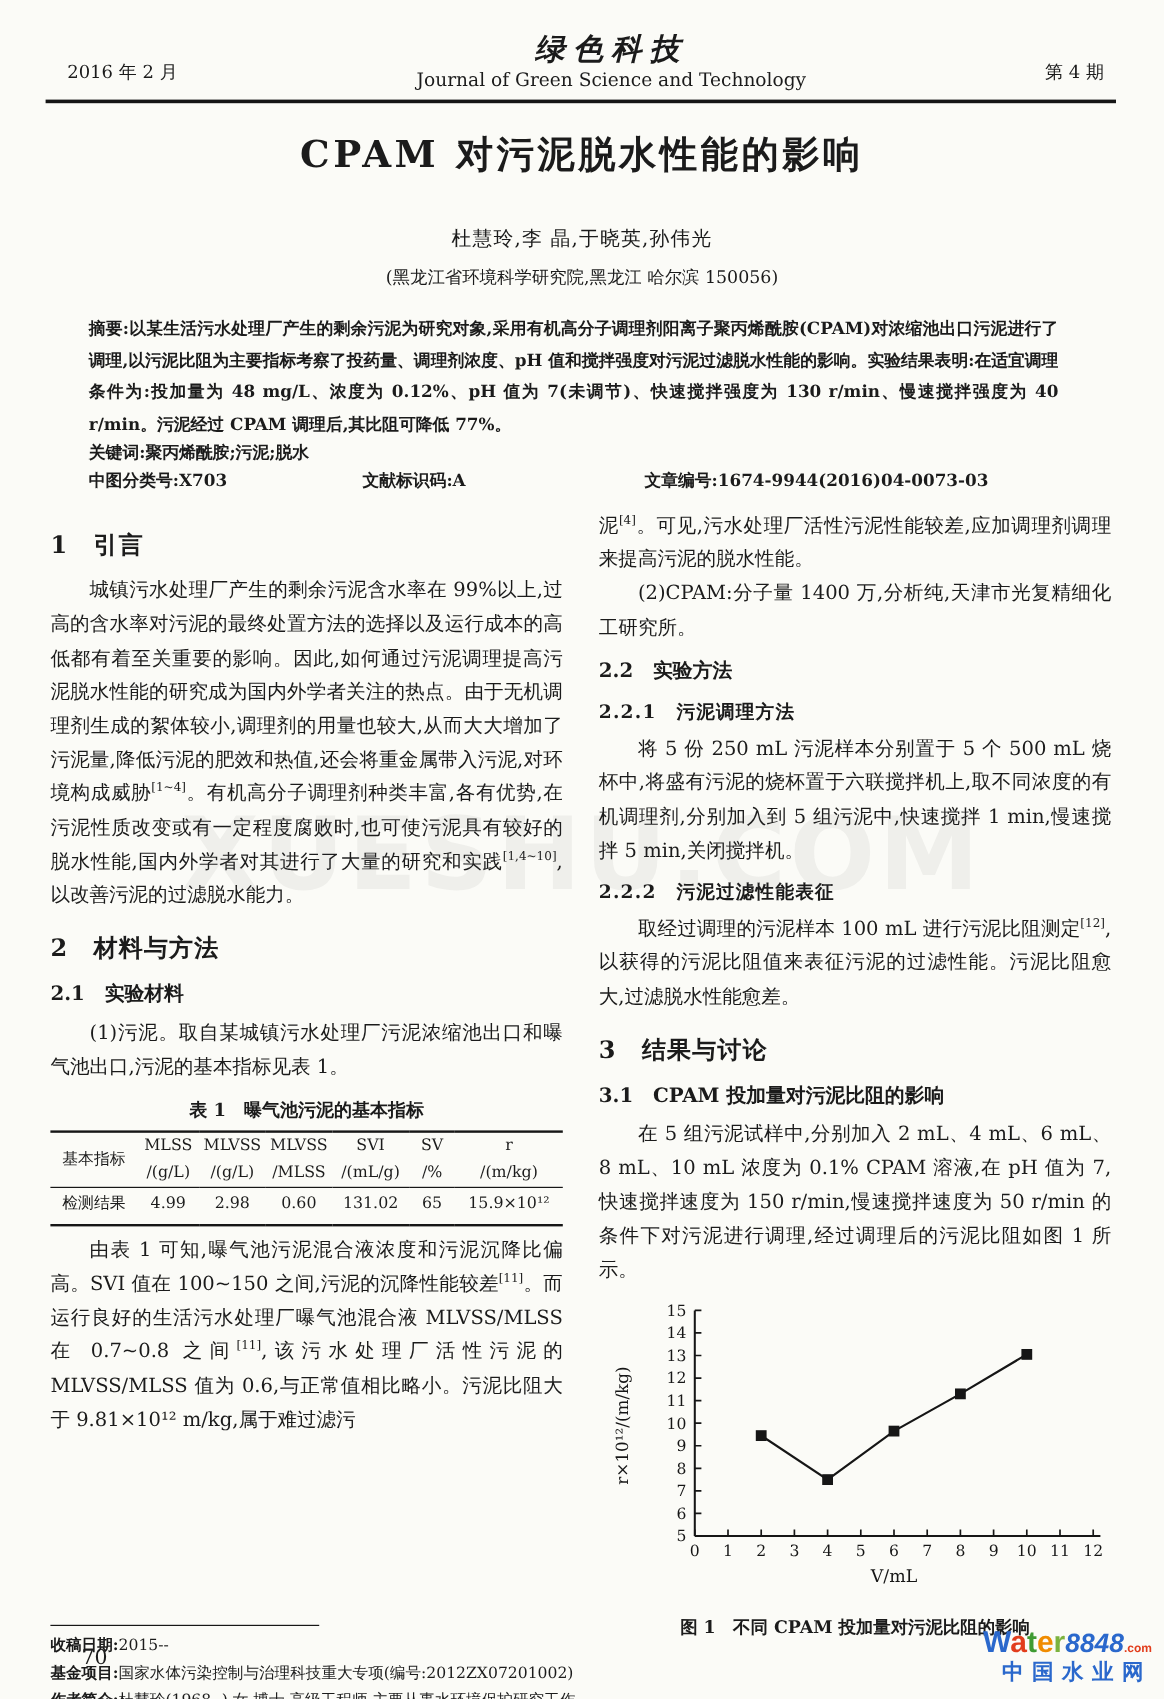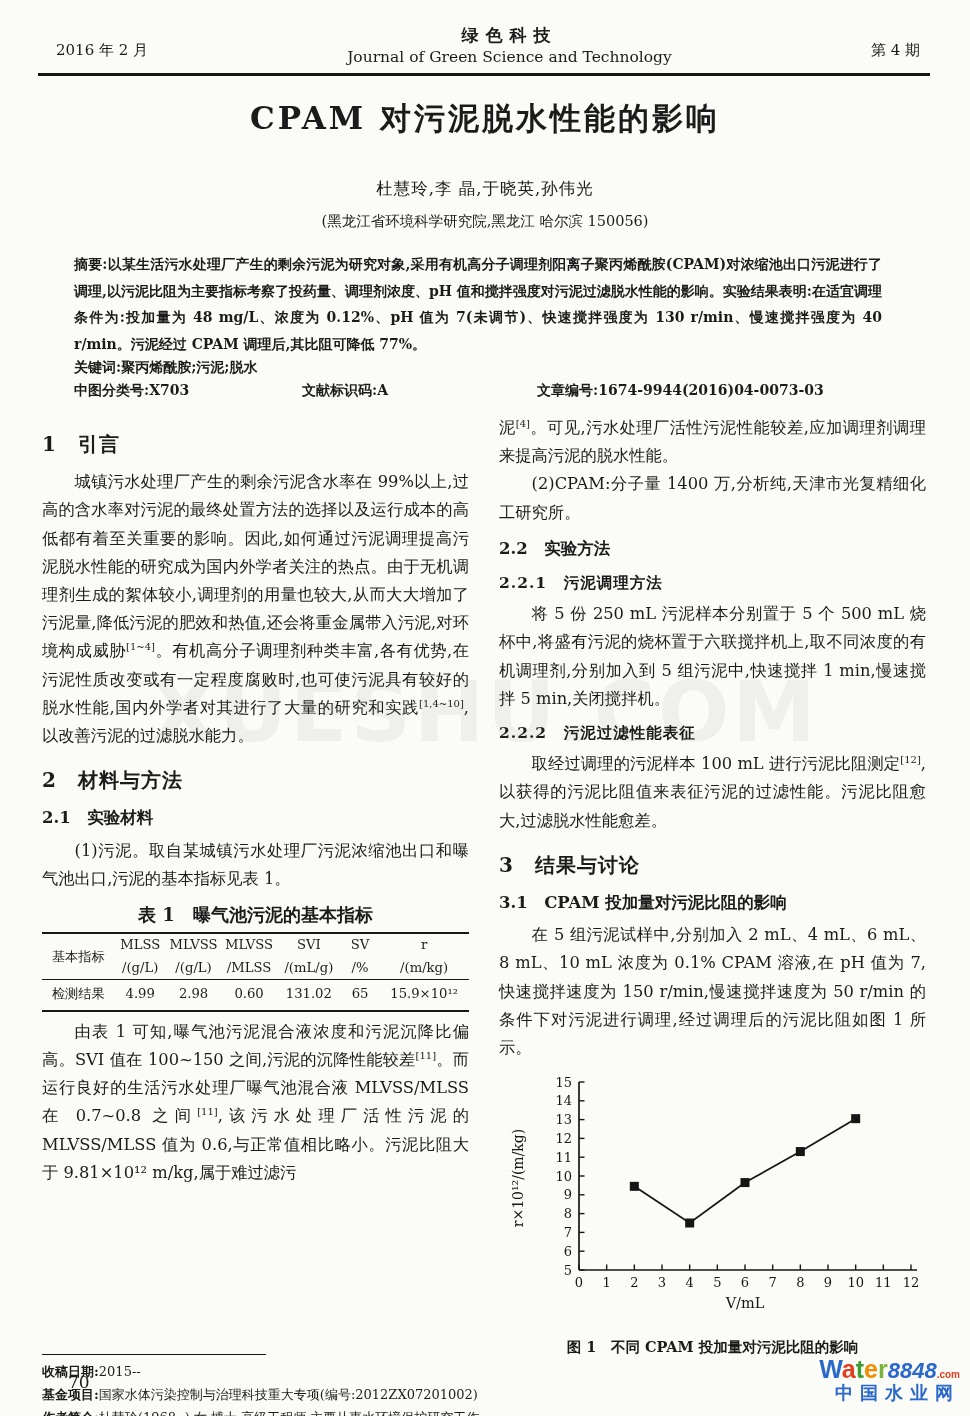--- a/index.html
+++ b/index.html
@@ -2,21 +2,21 @@
 <html><head>
 <meta charset="utf-8">
 <style>
   html,body { margin:0; padding:0; background:#dedede; }
   .page { position:relative; width:970px; height:1416px; margin:0 auto; background:#fbfbf7;
           font-family:"DejaVu Serif","Liberation Serif",serif; color:#1b1b1b; overflow:hidden; }
   
   .header-row { display:flex; justify-content:space-between; align-items:flex-end; padding:24px 50px 4px 56px; }
   .header-date,.header-issue { font-size:15px; padding-bottom:6px; }
   .header-center { text-align:center; flex:1; }
-  .journal-cn { font-size:17px; font-weight:bold; letter-spacing:7px; }
+  .journal-cn { font-size:25px; font-weight:bold; font-style:italic; letter-spacing:7px; }
   .journal-en { font-size:15.5px; margin-top:1px; }
   .header-rule { border-top:3px solid #161616; margin:3px 40px 0 38px; }
   
   .title { text-align:center; font-size:31px; font-weight:bold; letter-spacing:3px; margin-top:22px; }
   .authors { text-align:center; font-size:16.5px; letter-spacing:1px; margin-top:38px; }
   .affiliation { text-align:center; font-size:14.5px; margin-top:12px; }
   
   .meta { padding:0 88px 0 74px; margin-top:20px; font-size:14px; line-height:26.5px;
           font-weight:600; text-align:justify; }
   .meta-label { font-weight:bold; }
@@ -26,21 +26,21 @@
   
   .columns { display:flex; gap:30px; padding:14px 44px 0 42px; }
   .col { width:428px; font-size:16.3px; line-height:28.2px; text-align:justify; }
   .para { margin:0; text-indent:2em; }
   .para.noindent { text-indent:0; }
   .col sup { font-size:10px; line-height:0; }
   .h1 { font-size:20px; font-weight:bold; margin:16px 0 10px; text-indent:0; letter-spacing:1px; }
   .h2 { font-size:16.5px; font-weight:bold; margin:8px 0 4px; text-indent:0; }
   .h3 { font-size:15.5px; font-weight:600; margin:6px 0 3px; text-indent:0; letter-spacing:1px; }
   
-  .table-caption { text-align:center; font-weight:bold; font-size:18px; margin:8px 0 3px; }
+  .table-caption { text-align:center; font-weight:bold; font-size:15px; margin:8px 0 3px; }
   table.paper-table { width:100%; border-collapse:collapse; font-size:13.2px; line-height:18.5px;
           border-top:2.4px solid #161616; border-bottom:2.4px solid #161616; margin-bottom:6px; }
   .paper-table th { font-weight:normal; padding:2px 0; text-align:center; vertical-align:middle; }
   .paper-table td { padding:5px 0 6px; text-align:center; border-top:1.4px solid #161616; }
   
   .figure-wrap { margin-top:8px; text-align:center; text-indent:0; }
   .figure-caption { text-align:center; font-weight:bold; font-size:14.5px; margin-top:2px; }
   
   .footnotes { position:absolute; left:42px; top:1354px; width:580px; font-size:13px; line-height:23px; }
   .footnote-rule { width:224px; border-top:1.6px solid #161616; margin-bottom:5px; }

